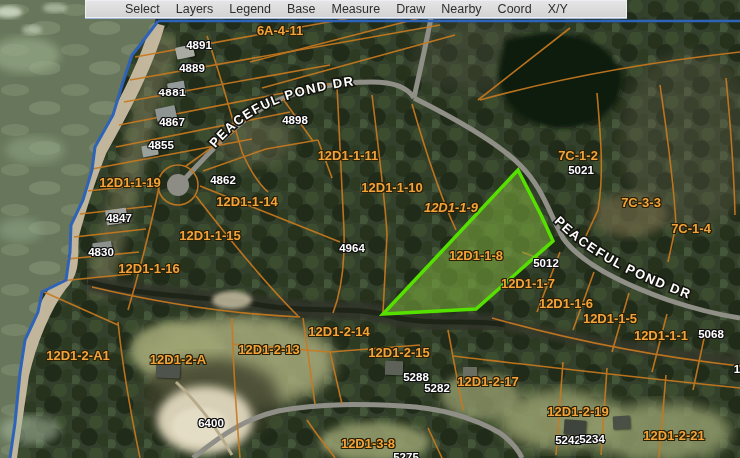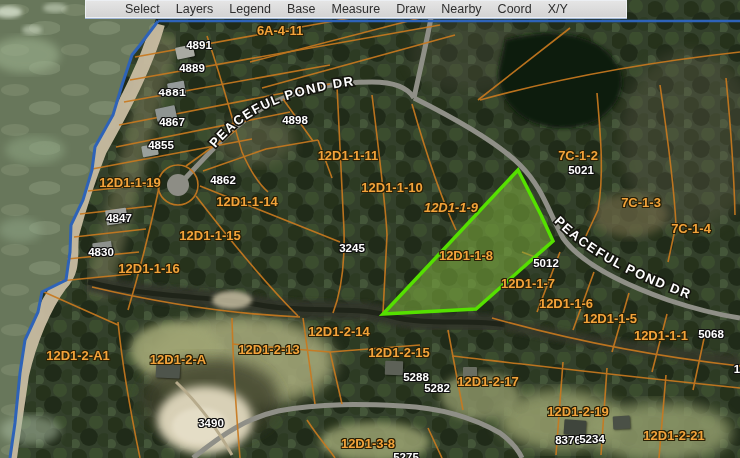--- a/index.html
+++ b/index.html
@@ -164,54 +164,54 @@
     </div>
   <div id="labels">
       <span class="plabel" style="left: 280px; top: 30px;">6A-4-11</span>
       <span class="plabel" style="left: 130px; top: 174px; margin-top: 8px;">12D1-1-19</span>
       <span class="plabel" style="left: 247px; top: 201px;">12D1-1-14</span>
       <span class="plabel" style="left: 210px; top: 235px;">12D1-1-15</span>
       <span class="plabel" style="left: 149px; top: 268px;">12D1-1-16</span>
       <span class="plabel" style="left: 348px; top: 155px;">12D1-1-11</span>
       <span class="plabel" style="left: 392px; top: 187px;">12D1-1-10</span>
       <span class="plabel" style="left: 451px; top: 207px; font-style: italic;">12D1-1-9</span>
-      <span class="plabel" style="left: 466px; top: 255px;">12D1-1-8</span>
+      <span class="plabel" style="left: 476px; top: 255px;">12D1-1-8</span>
       <span class="plabel" style="left: 528px; top: 283px;">12D1-1-7</span>
       <span class="plabel" style="left: 566px; top: 303px;">12D1-1-6</span>
       <span class="plabel" style="left: 610px; top: 318px;">12D1-1-5</span>
       <span class="plabel" style="left: 661px; top: 335px;">12D1-1-1</span>
       <span class="plabel" style="left: 578px; top: 155px;">7C-1-2</span>
-      <span class="plabel" style="left: 641px; top: 202px;">7C-1-3</span>
+      <span class="plabel" style="left: 641px; top: 202px;">7C-3-3</span>
       <span class="plabel" style="left: 691px; top: 228px;">7C-1-4</span>
       <span class="plabel" style="left: 78px; top: 355px;">12D1-2-A1</span>
       <span class="plabel" style="left: 178px; top: 359px;">12D1-2-A</span>
       <span class="plabel" style="left: 269px; top: 349px;">12D1-2-13</span>
       <span class="plabel" style="left: 339px; top: 331px;">12D1-2-14</span>
       <span class="plabel" style="left: 399px; top: 352px;">12D1-2-15</span>
       <span class="plabel" style="left: 488px; top: 381px;">12D1-2-17</span>
       <span class="plabel" style="left: 578px; top: 411px;">12D1-2-19</span>
       <span class="plabel" style="left: 674px; top: 435px;">12D1-2-21</span>
       <span class="plabel" style="left: 368px; top: 443px;">12D1-3-8</span>
       <span class="alabel" style="left: 199px; top: 45px;">4891</span>
       <span class="alabel" style="left: 192px; top: 68px;">4889</span>
       <span class="alabel" style="left: 172px; top: 92px; font-family: Liberation Mono, monospace;">4881</span>
       <span class="alabel" style="left: 172px; top: 122px;">4867</span>
       <span class="alabel" style="left: 161px; top: 145px;">4855</span>
       <span class="alabel" style="left: 295px; top: 120px;">4898</span>
       <span class="alabel" style="left: 223px; top: 180px;">4862</span>
       <span class="alabel" style="left: 119px; top: 218px;">4847</span>
       <span class="alabel" style="left: 101px; top: 252px;">4830</span>
-      <span class="alabel" style="left: 352px; top: 248px;">3245</span>
+      <span class="alabel" style="left: 352px; top: 248px;">4964</span>
       <span class="alabel" style="left: 581px; top: 170px;">5021</span>
       <span class="alabel" style="left: 534px; top: 263px; margin-left: 12px;">5012</span>
       <span class="alabel" style="left: 711px; top: 334px;">5068</span>
       <span class="alabel" style="left: 416px; top: 377px;">5288</span>
       <span class="alabel" style="left: 437px; top: 388px;">5282</span>
-      <span class="alabel" style="left: 211px; top: 423px;">3490</span>
-      <span class="alabel" style="left: 568px; top: 440px;">8376</span>
+      <span class="alabel" style="left: 211px; top: 423px;">6400</span>
+      <span class="alabel" style="left: 568px; top: 440px;">5242</span>
       <span class="alabel" style="left: 592px; top: 439px; text-align: right;">5234</span>
       <span class="alabel" style="left: 406px; top: 457px;">5275</span>
       <span class="alabel" style="left: 737px; top: 369px;">1</span>
     </div>
 
   <div id="toolbar">
     <span class="tb-item">Select</span>
     <span class="tb-item">Layers</span>
     <span class="tb-item">Legend</span>
     <span class="tb-item">Base</span>

